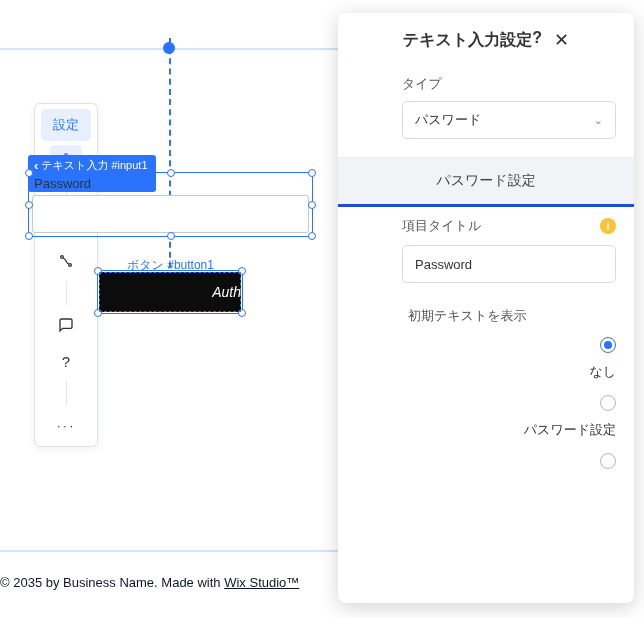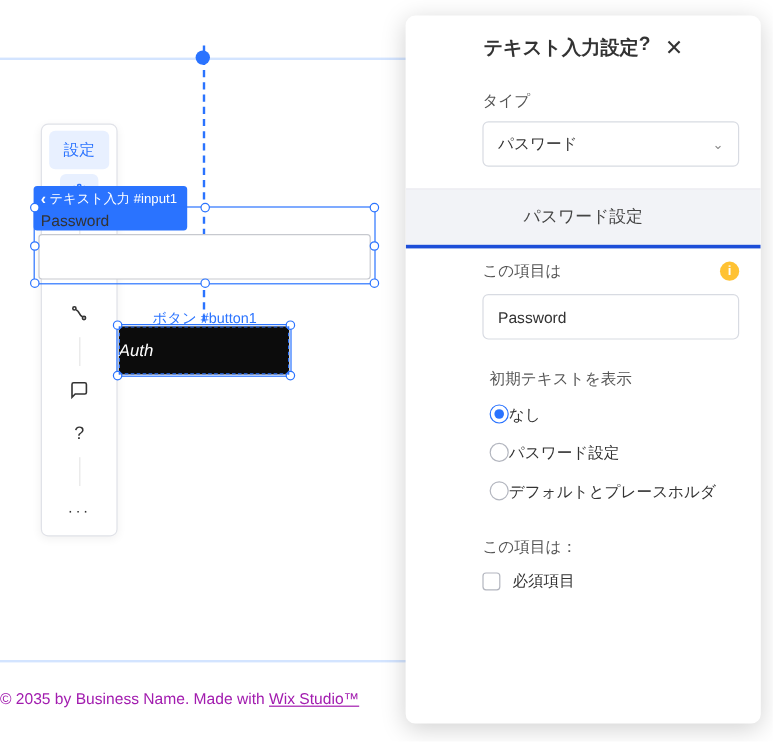--- a/index.html
+++ b/index.html
@@ -141,39 +141,39 @@
       width: 285px;
       text-align: center;
       font-size: 12px;
       color: #2a73ff;
     }
     .auth-btn-wrap { position: absolute; top: 272px; left: 99px; width: 142px; height: 40px; }
     .auth-btn-inner {
       width: 100%; height: 100%;
       background: #0c0c0c;
       color: #fff;
-      display: flex; align-items: center; justify-content: flex-start;
+      display: flex; align-items: center; justify-content: flex-end;
       font-size: 14px; font-style: italic;
     }
     .auth-outline {
       position: absolute; inset: -2px;
       border: 1px solid #2a73ff;
     }
     .auth-dash {
       position: absolute; inset: 0;
       border: 1px dashed #2a73ff;
       pointer-events: none;
     }
     
     .footer {
       position: absolute;
       left: 0;
       top: 575px;
       font-size: 13px;
-      color: #a21caf;
+      color: #0f172a;
     }
     .footer .u { text-decoration: underline; }
     
     .panel {
       position: absolute;
       right: 10px;
       top: 13px;
       width: 296px;
       height: 590px;
       background: #fff;
@@ -220,21 +220,21 @@
       display: flex; align-items: center; justify-content: space-between;
       margin-bottom: 10px;
     }
     .info-dot {
       width: 16px; height: 16px; border-radius: 50%;
       background: #ffc233; color: #fff;
       font-size: 11px; display: flex; align-items:center; justify-content:center;
       font-weight: bold;
     }
     .radio-group { display: flex; flex-direction: column; gap: 14px; margin-top: 12px; }
-    .radio-row { display: flex; align-items: flex-start; font-size: 13px; }
+    .radio-row { display: flex; align-items: flex-end; gap: 10px; font-size: 13px; flex-direction: column; }
     .radio {
       width: 16px; height: 16px; border: 1.5px solid #b3b6bf; border-radius: 50%;
       display: inline-block; position: relative; flex-shrink: 0;
     }
     .radio.checked { border-color: #2a73ff; }
     .radio.checked::after {
       content: ''; position: absolute; inset: 3px; background: #2a73ff; border-radius: 50%;
     }
     .check-row { display: flex; align-items: center; gap: 10px; font-size: 13px; margin-top: 10px; }
     .checkbox {
@@ -336,43 +336,35 @@
     <div class="section-pad">
       <div class="sect-label">タイプ</div>
       <div class="select-box">
         <span>パスワード</span>
         <span class="chev">⌄</span>
       </div>
     </div>
     <div class="band">パスワード設定</div>
     <div class="section-pad">
       <div class="title-row">
-        <div class="sect-label" style="margin:0">この項目は</div>
+        <div class="sect-label" style="margin:0">項目タイトル</div>
         <div class="info-dot">i</div>
       </div>
       <input class="text-input" value="Password" style="">
     </div>
     <div class="section-pad" style="padding-top:6px;padding-left:24px;">
       <div class="sect-label">初期テキストを表示</div>
       <div class="radio-group">
         <label class="radio-row">
             <span class="radio checked"></span>
             <span>なし</span>
           </label>
         <label class="radio-row">
             <span class="radio"></span>
             <span>パスワード設定</span>
           </label>
         <label class="radio-row">
             <span class="radio"></span>
-            <span>デフォルトとプレースホルダ</span>
           </label>
       </div>
     </div>
-    <div class="section-pad" style="padding-bottom:6px;">
-      <div class="sect-label">この項目は：</div>
-      <label class="check-row">
-        <span class="checkbox"></span>
-        <span>必須項目</span>
-      </label>
-    </div>
   </div>
 </div>
 
 </body></html>

